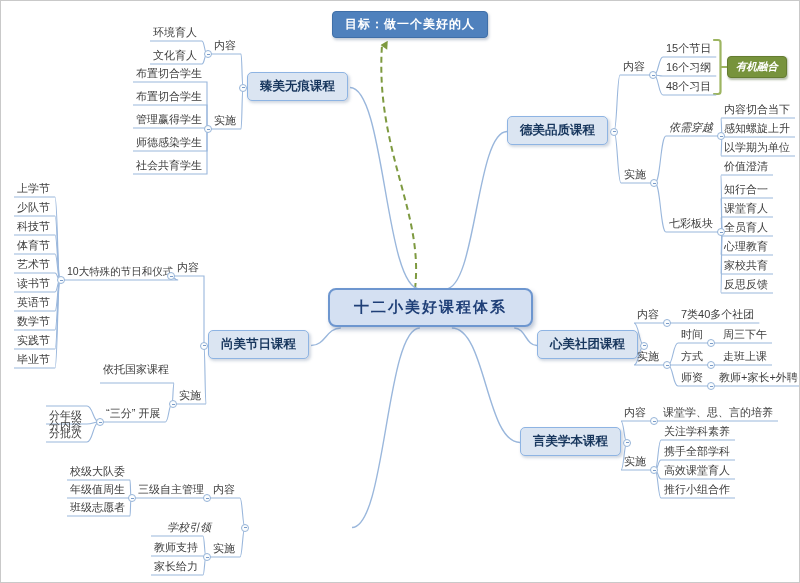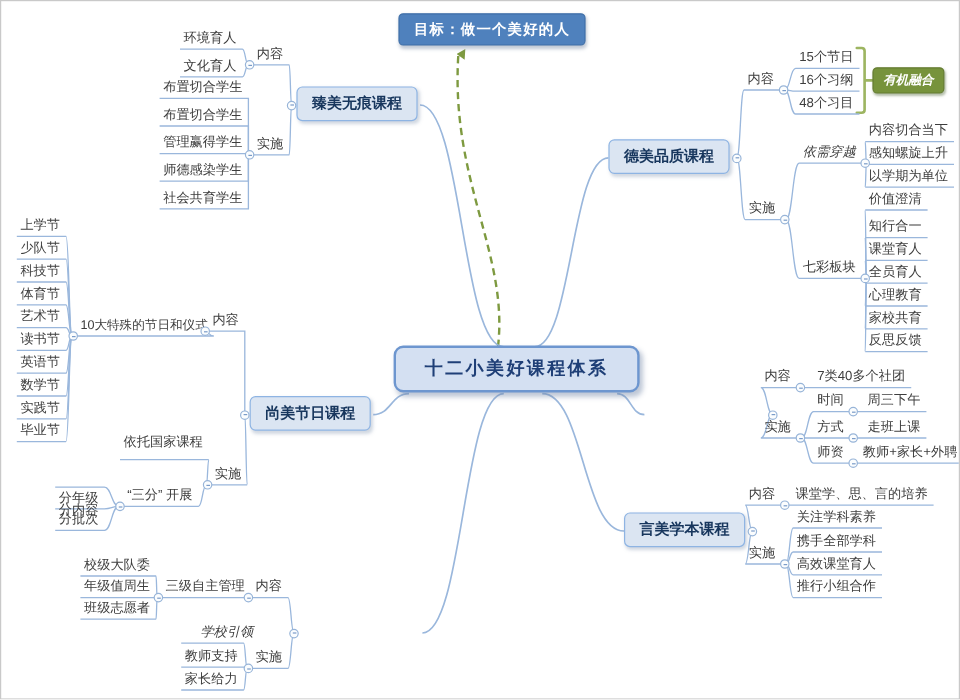--- a/index.html
+++ b/index.html
@@ -196,20 +196,21 @@
   <span class="leaf" id="b3a2" style="left:721px;top:139px;">以学期为单位</span>
   <span class="leaf" id="b3g1i1" style="left:666px;top:215px;">七彩板块</span>
   <span class="leaf" id="b3q0" style="left:721px;top:158px;">价值澄清</span>
   <span class="leaf" id="b3q1" style="left:721px;top:181px;">知行合一</span>
   <span class="leaf" id="b3q2" style="left:721px;top:200px;">课堂育人</span>
   <span class="leaf" id="b3q3" style="left:721px;top:219px;">全员育人</span>
   <span class="leaf" id="b3q4" style="left:721px;top:238px;">心理教育</span>
   <span class="leaf" id="b3q5" style="left:721px;top:257px;">家校共育</span>
   <span class="leaf" id="b3q6" style="left:721px;top:276px;">反思反馈</span>
 
+  <div class="box" id="b4" style="left:536px;top:329px;">心美社团课程</div>
   <span class="leaf" id="b4g0" style="left:634px;top:306px;">内容</span>
   <span class="leaf" id="b4g0i0" style="left:678px;top:306px;">7类40多个社团</span>
   <span class="leaf" id="b4g1" style="left:634px;top:348px;">实施</span>
   <span class="leaf" id="b4g1i0" style="left:678px;top:326px;">时间</span>
   <span class="leaf" id="b4v0" style="left:720px;top:326px;">周三下午</span>
   <span class="leaf" id="b4g1i1" style="left:678px;top:348px;">方式</span>
   <span class="leaf" id="b4v1" style="left:720px;top:348px;">走班上课</span>
   <span class="leaf" id="b4g1i2" style="left:678px;top:369px;">师资</span>
   <span class="leaf" id="b4v2" style="left:716px;top:369px;">教师+家长+外聘</span>
 

